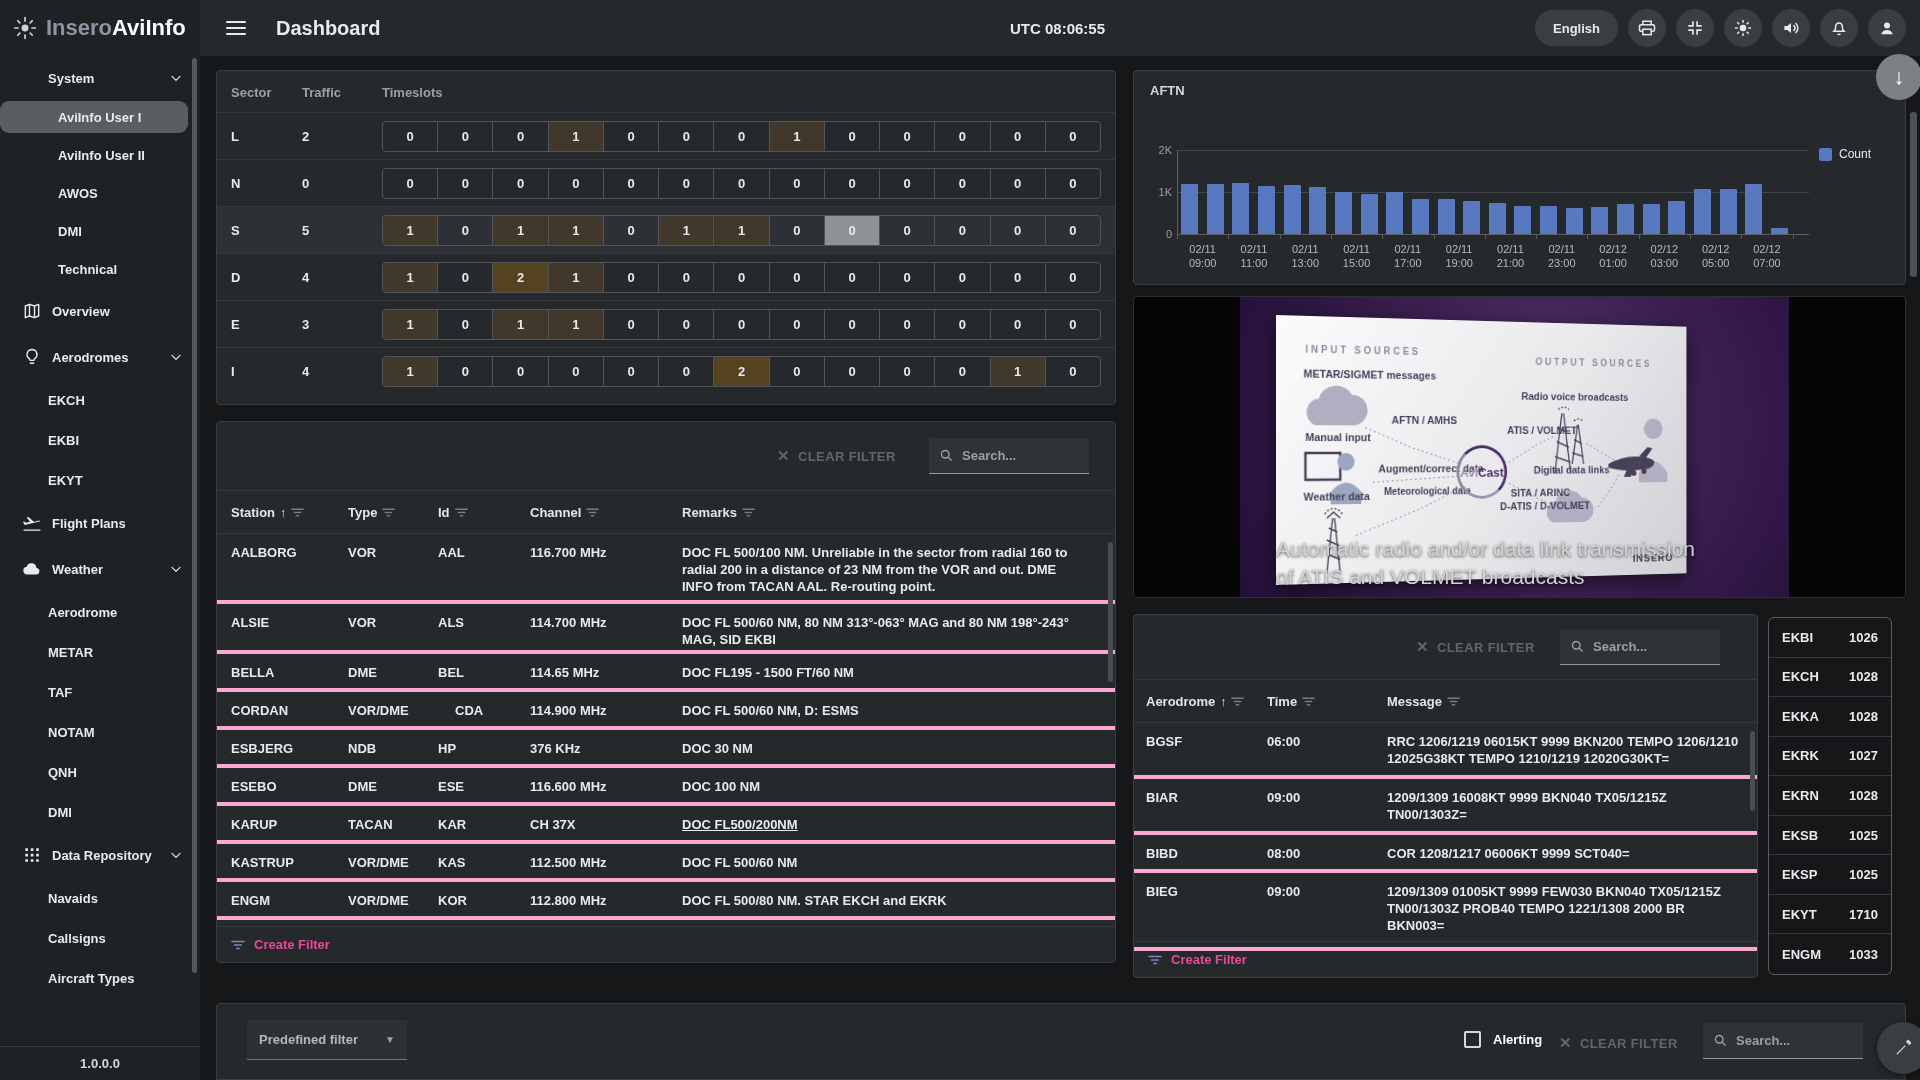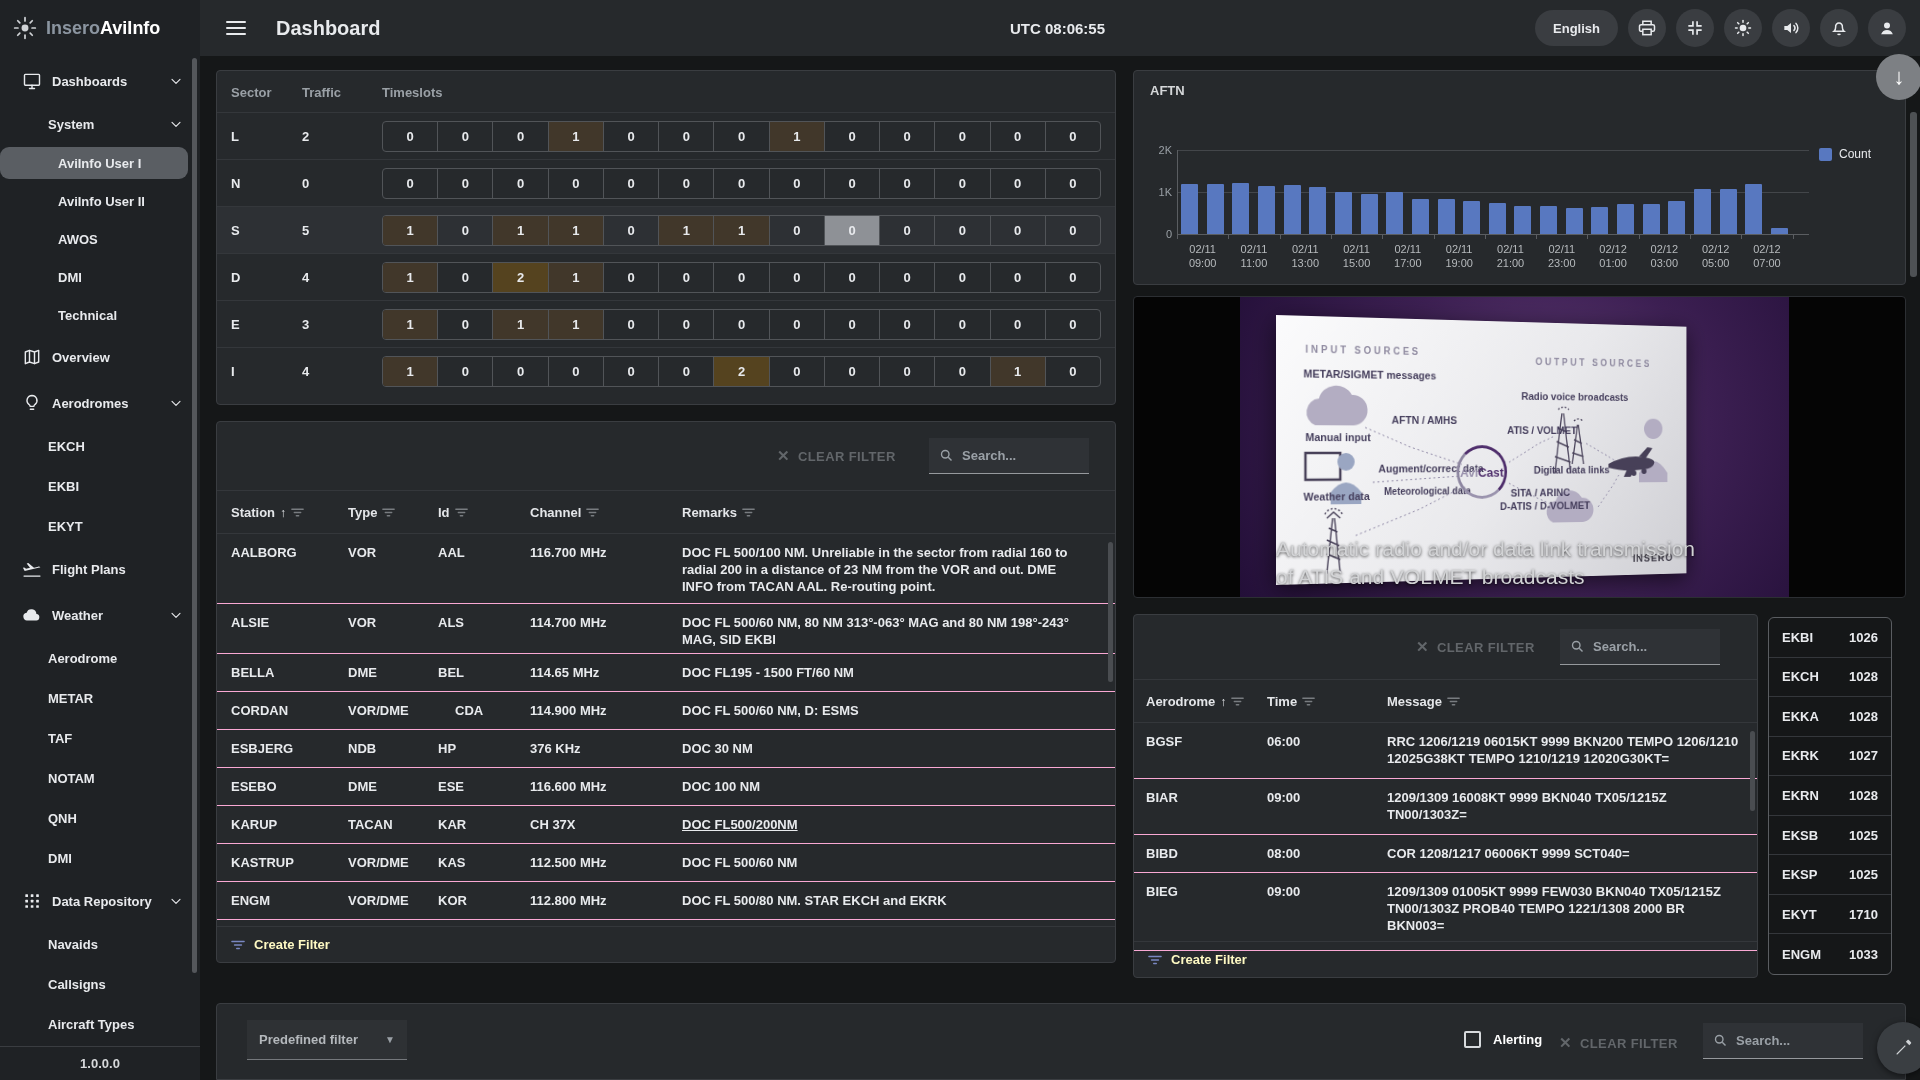--- a/index.html
+++ b/index.html
@@ -3,21 +3,21 @@
 <meta charset="utf-8">
 <style>
   * { box-sizing: border-box; margin: 0; padding: 0; }
   html,body { width:1920px; height:1080px; overflow:hidden; background:#151718;
     font-family:"Liberation Sans",sans-serif; color:#e8eaed; }
   .abs { position:absolute; }
 
   
   .sidebar { position:absolute; left:0; top:0; width:200px; height:1080px; background:#1f2225; z-index:5; }
   .logo { height:56px; display:flex; align-items:center; padding-left:12px; gap:8px; }
-  .brand { font-size:18px; }
+  .brand { font-size:22px; }
   .brand .lt { color:#8b95a0; font-weight:600; }
   .brand .bd { color:#ffffff; font-weight:800; }
   .side-items { position:absolute; top:58px; left:0; right:0; }
   .side-item { position:relative; display:flex; align-items:center; font-size:13px; font-weight:700; cursor:pointer; }
   .side-item.lvl0 { height:46px; padding-left:22px; }
   .side-item.lvl1 { height:40px; padding-left:48px; }
   .side-item.lvl2 { height:38px; padding-left:58px; }
   .side-item .s-icon { width:20px; height:20px; margin-right:10px; display:inline-flex; }
   .side-item .s-icon svg { width:20px; height:20px; }
   .side-item .chev { position:absolute; right:16px; width:16px; height:16px; }
@@ -107,24 +107,24 @@
   .searchbox { position:absolute; height:36px; background:#2f3236; border-bottom:1px solid #96999d;
      display:flex; align-items:center; padding:0 10px; gap:8px; }
   .searchbox svg { width:15px; height:15px; flex:none; }
   .searchbox input { background:transparent; border:none; outline:none; color:#e8eaed;
      font-family:"Liberation Sans",sans-serif; font-size:13px; width:110px; }
   .searchbox input::placeholder { color:#9aa0a6; font-weight:600; }
   .thead { position:relative; height:44px; border-top:1px solid #34373b; border-bottom:1px solid #34373b; }
   .th { position:absolute; top:14px; display:flex; align-items:center; gap:5px; font-size:13px; font-weight:700; color:#e4e6e9; cursor:pointer; }
   .th .sort { font-size:12px; color:#e4e6e9; }
   .th svg { width:13px; height:11px; }
-  .trow { position:relative; border-bottom:1px solid #f9a8d4; cursor:pointer; }
+  .trow { position:relative; border-bottom:4px solid #f9a8d4; cursor:pointer; }
   .td { position:absolute; font-size:13px; font-weight:600; line-height:17px; color:#e8eaed; }
   .tfoot { position:absolute; left:0; right:0; bottom:0; height:36px; border-top:1px solid #34373b;
-     display:flex; align-items:center; padding-left:14px; gap:9px; color:#fef9c3; font-size:13px; font-weight:700; cursor:pointer; }
+     display:flex; align-items:center; padding-left:14px; gap:9px; color:#ec4899; font-size:13px; font-weight:700; cursor:pointer; }
   .tfoot svg { width:14px; height:12px; }
   .vthumb { position:absolute; width:5px; background:#4a4d51; border-radius:3px; right:2px; }
 
   #station { left:216px; top:421px; width:900px; height:542px; }
   #messages { left:1133px; top:614px; width:625px; height:364px; }
 
   
   #qnh { left:1768px; top:617px; width:124px; height:358px; background:transparent; border:1px solid #5a5d61; border-radius:6px;
      display:grid; grid-template-rows:repeat(9,1fr); overflow:hidden; }
   .qnh-row { display:flex; align-items:center; justify-content:space-between; padding:0 13px;
@@ -158,32 +158,20 @@
         <line x1="5.3" y1="5.3" x2="7.2" y2="7.2"></line>
           <line x1="16.8" y1="16.8" x2="18.7" y2="18.7"></line>
         <line x1="5.3" y1="18.7" x2="7.2" y2="16.8"></line>
           <line x1="16.8" y1="7.2" x2="18.7" y2="5.3"></line>
       </g>
       <circle cx="12" cy="12" r="3.2" fill="#cfd2d5"></circle>
     </svg>
     <div class="brand"><span class="lt">Insero</span><span class="bd">AviInfo</span></div>
   </div>
   <div class="side-items" id="side-items">
-      <div class="side-item lvl0">
-        <span class="s-icon">
-          <svg viewBox="0 0 24 24" fill="none" stroke="#e8eaed" stroke-width="1.7" stroke-linejoin="round" stroke-linecap="round">
-            <rect x="3" y="4" width="18" height="13" rx="1"></rect>
-            <path d="M9 21h6M12 17v3.5"></path>
-          </svg>
-        </span>
-        <span class="s-label">Dashboards</span>
-        <span class="chev"><svg viewBox="0 0 24 24" fill="none" stroke="#e8eaed" stroke-width="1.7" stroke-linejoin="round" stroke-linecap="round">
-            <path d="M6 9.5l6 6 6-6"></path>
-          </svg></span>
-      </div>
       <div class="side-item lvl1">
         <span class="s-label">System</span>
         <span class="chev"><svg viewBox="0 0 24 24" fill="none" stroke="#e8eaed" stroke-width="1.7" stroke-linejoin="round" stroke-linecap="round">
             <path d="M6 9.5l6 6 6-6"></path>
           </svg></span>
       </div>
       <div class="side-item lvl2 sel">
         <span class="s-label">AviInfo User I</span>
       </div>
       <div class="side-item lvl2">

